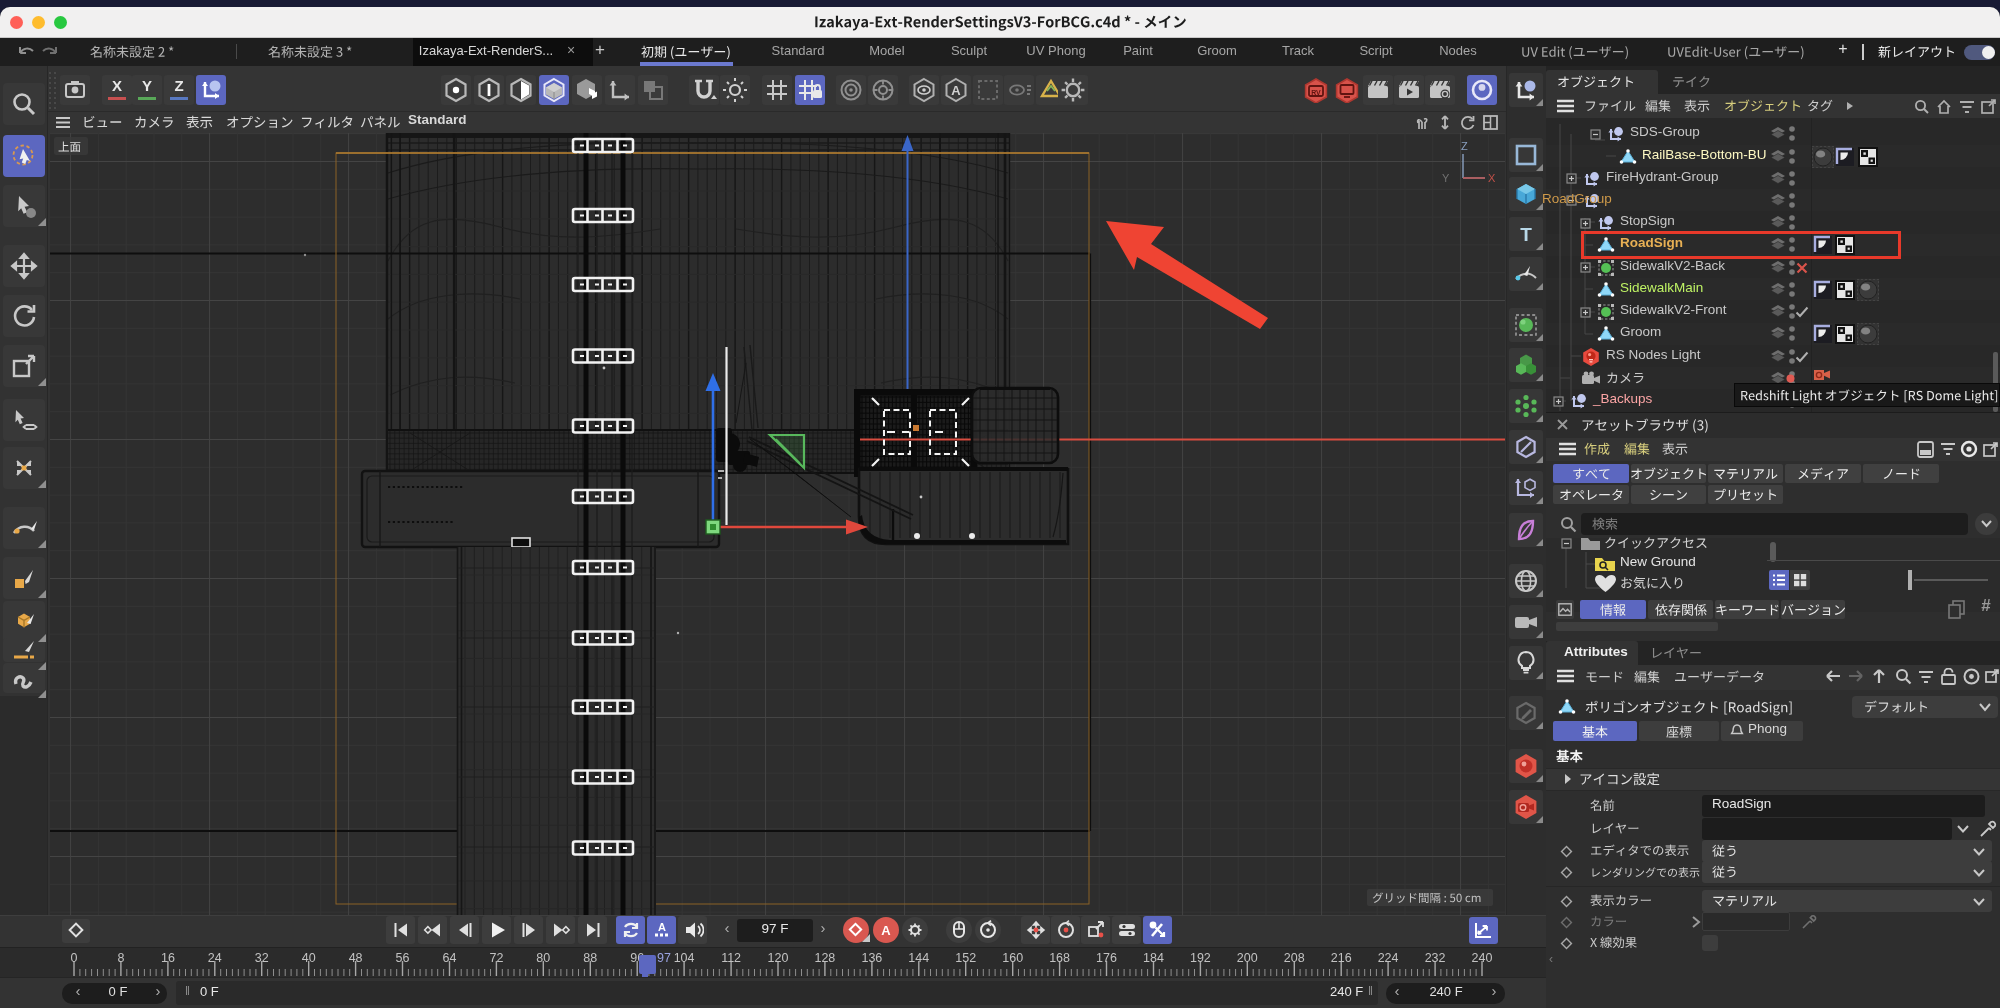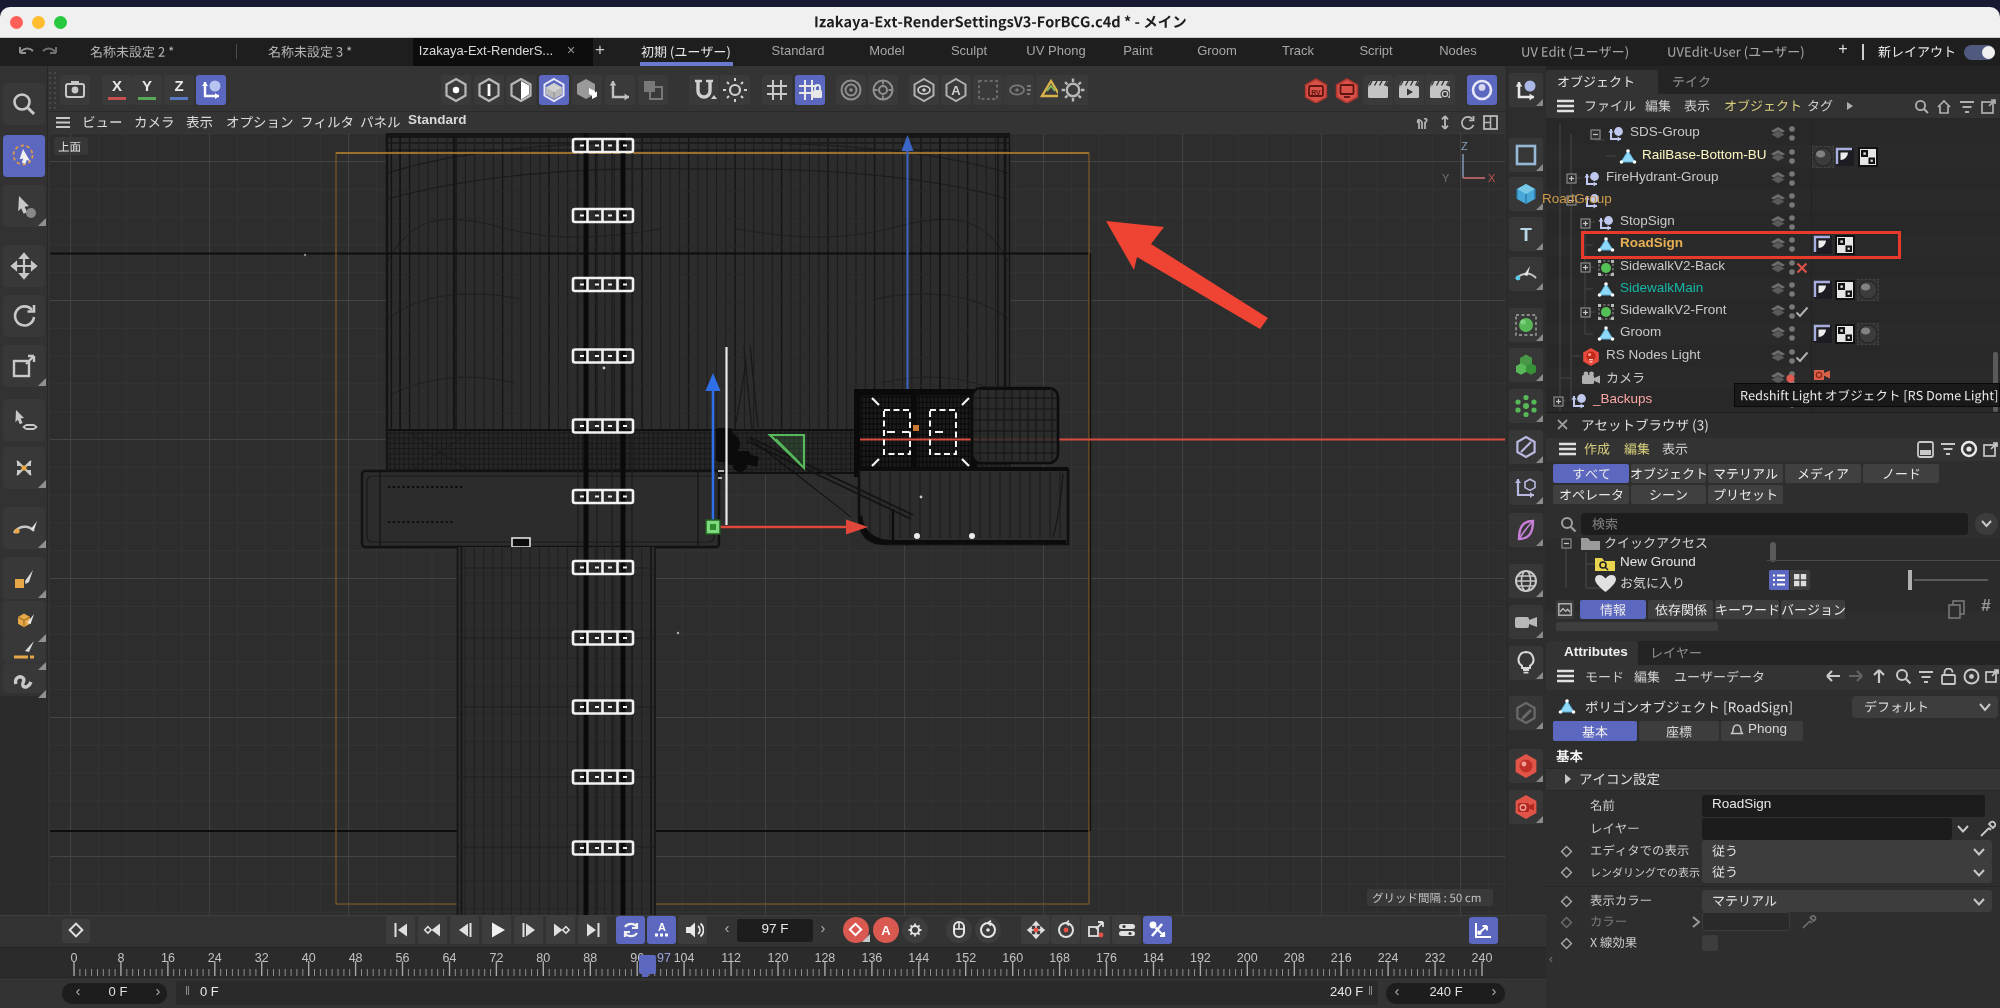--- a/index.html
+++ b/index.html
@@ -1103,21 +1103,21 @@
     </svg>
     <svg style="position:absolute;left:1796px;top:261.5px;" width="12" height="12" viewBox="0 0 12 12">
       <path d="M1.5 1.5 L10.5 10.5 M10.5 1.5 L1.5 10.5" stroke="#d9534a" stroke-width="2.2"></path>
     </svg>
     <svg style="position:absolute;left:1597px;top:280.5px;" width="18" height="18" viewBox="0 0 18 18">
       <path d="M9 3 L16 14 H2 Z" fill="#8fd8f8" stroke="#5ab0d8" stroke-width="1"></path>
       <circle cx="9" cy="3" r="1.8" fill="#fff"></circle>
       <circle cx="2.5" cy="14" r="1.8" fill="#fff"></circle>
       <circle cx="15.5" cy="14" r="1.8" fill="#fff"></circle>
     </svg>
-    <span style="position:absolute;left:1620px;top:289.5px;margin-top:-10.0px;font:400 13.5px 'Liberation Sans',sans-serif;color:#14b8a6;white-space:pre;">SidewalkMain</span>
+    <span style="position:absolute;left:1620px;top:289.5px;margin-top:-10.0px;font:400 13.5px 'Liberation Sans',sans-serif;color:#bef264;white-space:pre;">SidewalkMain</span>
     <svg style="position:absolute;left:1770px;top:281.5px;" width="16" height="16" viewBox="0 0 16 16">
       <path d="M8 1 L15 5 L8 9 L1 5 Z" fill="#6e6e6e"></path>
       <path d="M1 8.5 L8 12.5 L15 8.5 L8 4.5 Z" fill="#5a5a5a" stroke="#282828" stroke-width="0.6"></path>
     </svg>
     <svg style="position:absolute;left:1788px;top:280.5px;" width="8" height="18" viewBox="0 0 8 18">
       <circle cx="4" cy="4" r="2.8" fill="#787878"></circle>
       <circle cx="4" cy="13" r="2.8" fill="#787878"></circle>
     </svg>
     <svg style="position:absolute;left:1813px;top:279.5px;" width="20" height="20" viewBox="0 0 20 20">
       <rect x="1" y="1" width="18" height="18" fill="#1c1c22"></rect>

